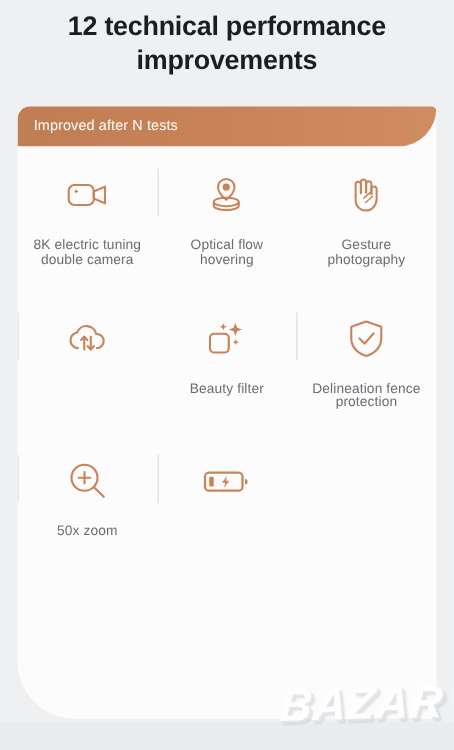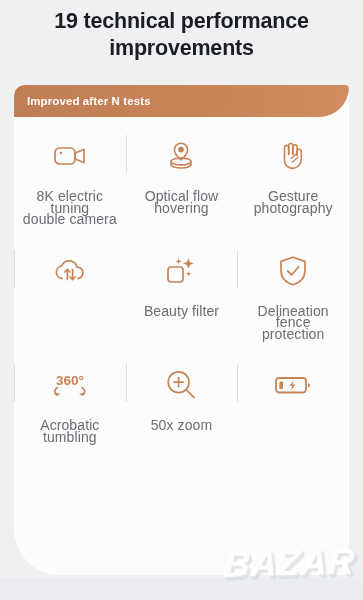--- a/index.html
+++ b/index.html
@@ -53,21 +53,21 @@
     height: 32px;
     background: linear-gradient(100deg, #c07e55 0%, #c98357 55%, #d08d61 100%);
     border-top-left-radius: 10px;
     border-bottom-right-radius: 30px;
     display: flex;
     align-items: center;
   }
   .banner-text {
     color: #ffffff;
     font-size: 11.5px;
-    font-weight: 700;
+    font-weight: 400;
     padding-left: 13px;
     letter-spacing: 0.1px;
   }
 
   
   .grid {
     position: absolute;
     left: 0;
     top: 32px;
     width: 335px;
@@ -104,21 +104,21 @@
     align-items: center;
     justify-content: center;
   }
   .icon-box svg { display: block; }
 
   .cell-label {
     margin-top: 14px;
     width: 100%;
     padding: 0 6px;
     text-align: center;
-    font-size: 14px;
+    font-size: 11px;
     line-height: 11.5px;
     color: #6a6d72;
     white-space: pre-line;
     letter-spacing: 0.1px;
   }
 
   
   .watermark {
     position: absolute;
     right: 8px;
@@ -144,21 +144,21 @@
     bottom: 0;
     width: 363px;
     height: 22px;
     background: #eaecef;
   }
 </style>
 </head>
 <body>
 
 <div class="page-title">
-  <span class="line1">19 technical performance</span>
+  <span class="line1">12 technical performance</span>
   <span class="line2">improvements</span>
 </div>
 
 <div class="card">
 
   <div class="banner">
     <span class="banner-text">Improved after N tests</span>
   </div>
 
   <div class="grid">
@@ -232,33 +232,20 @@
       <div class="icon-box">
         <svg width="30" height="32" viewBox="0 0 30 32" fill="none" stroke="#c98357" stroke-width="1.7" stroke-linecap="round" stroke-linejoin="round">
           <path d="M15 2.2 L27 6.4 v9.2 c0 7.1-5.1 12.1-12 14.2-6.9-2.1-12-7.1-12-14.2V6.4z"></path>
           <path d="M9.6 15.8 L13.6 19.9 L20.8 11.8"></path>
         </svg>
       </div>
       <div class="cell-label">Delineation fence
 protection</div>
     </div>
 
-    <div class="cell sep">
-      <div class="icon-box">
-        <svg width="42" height="30" viewBox="0 0 42 30" fill="none" stroke="#c98357" stroke-width="1.6" stroke-linecap="round" stroke-linejoin="round">
-          <text x="21" y="14.5" font-family="Liberation Sans, sans-serif" font-size="13.5" font-weight="700" fill="#c98357" stroke="none" text-anchor="middle">360°</text>
-          <path d="M8.5 17.5 C5 19.5 4.8 23.2 7.8 25.2"></path>
-          <path d="M5.4 22.2 L7.9 25.6 L11.6 23.9" fill="#c98357" stroke="none"></path>
-          <path d="M33 17.5 C36.5 19.5 36.7 23.2 33.7 25.2"></path>
-          <path d="M36.1 22.2 L33.6 25.6 L29.9 23.9" fill="#c98357" stroke="none"></path>
-        </svg>
-      </div>
-      <div class="cell-label">Acrobatic
-tumbling</div>
-    </div>
 
 
     <div class="cell sep">
       <div class="icon-box">
         <svg width="32" height="32" viewBox="0 0 32 32" fill="none" stroke="#c98357" stroke-width="1.7" stroke-linecap="round">
           <circle cx="13.6" cy="13.2" r="10.4"></circle>
           <path d="M21.2 20.8 L29 28.4"></path>
           <path d="M13.6 8.6v9.2"></path>
           <path d="M9 13.2h9.2"></path>
         </svg>

